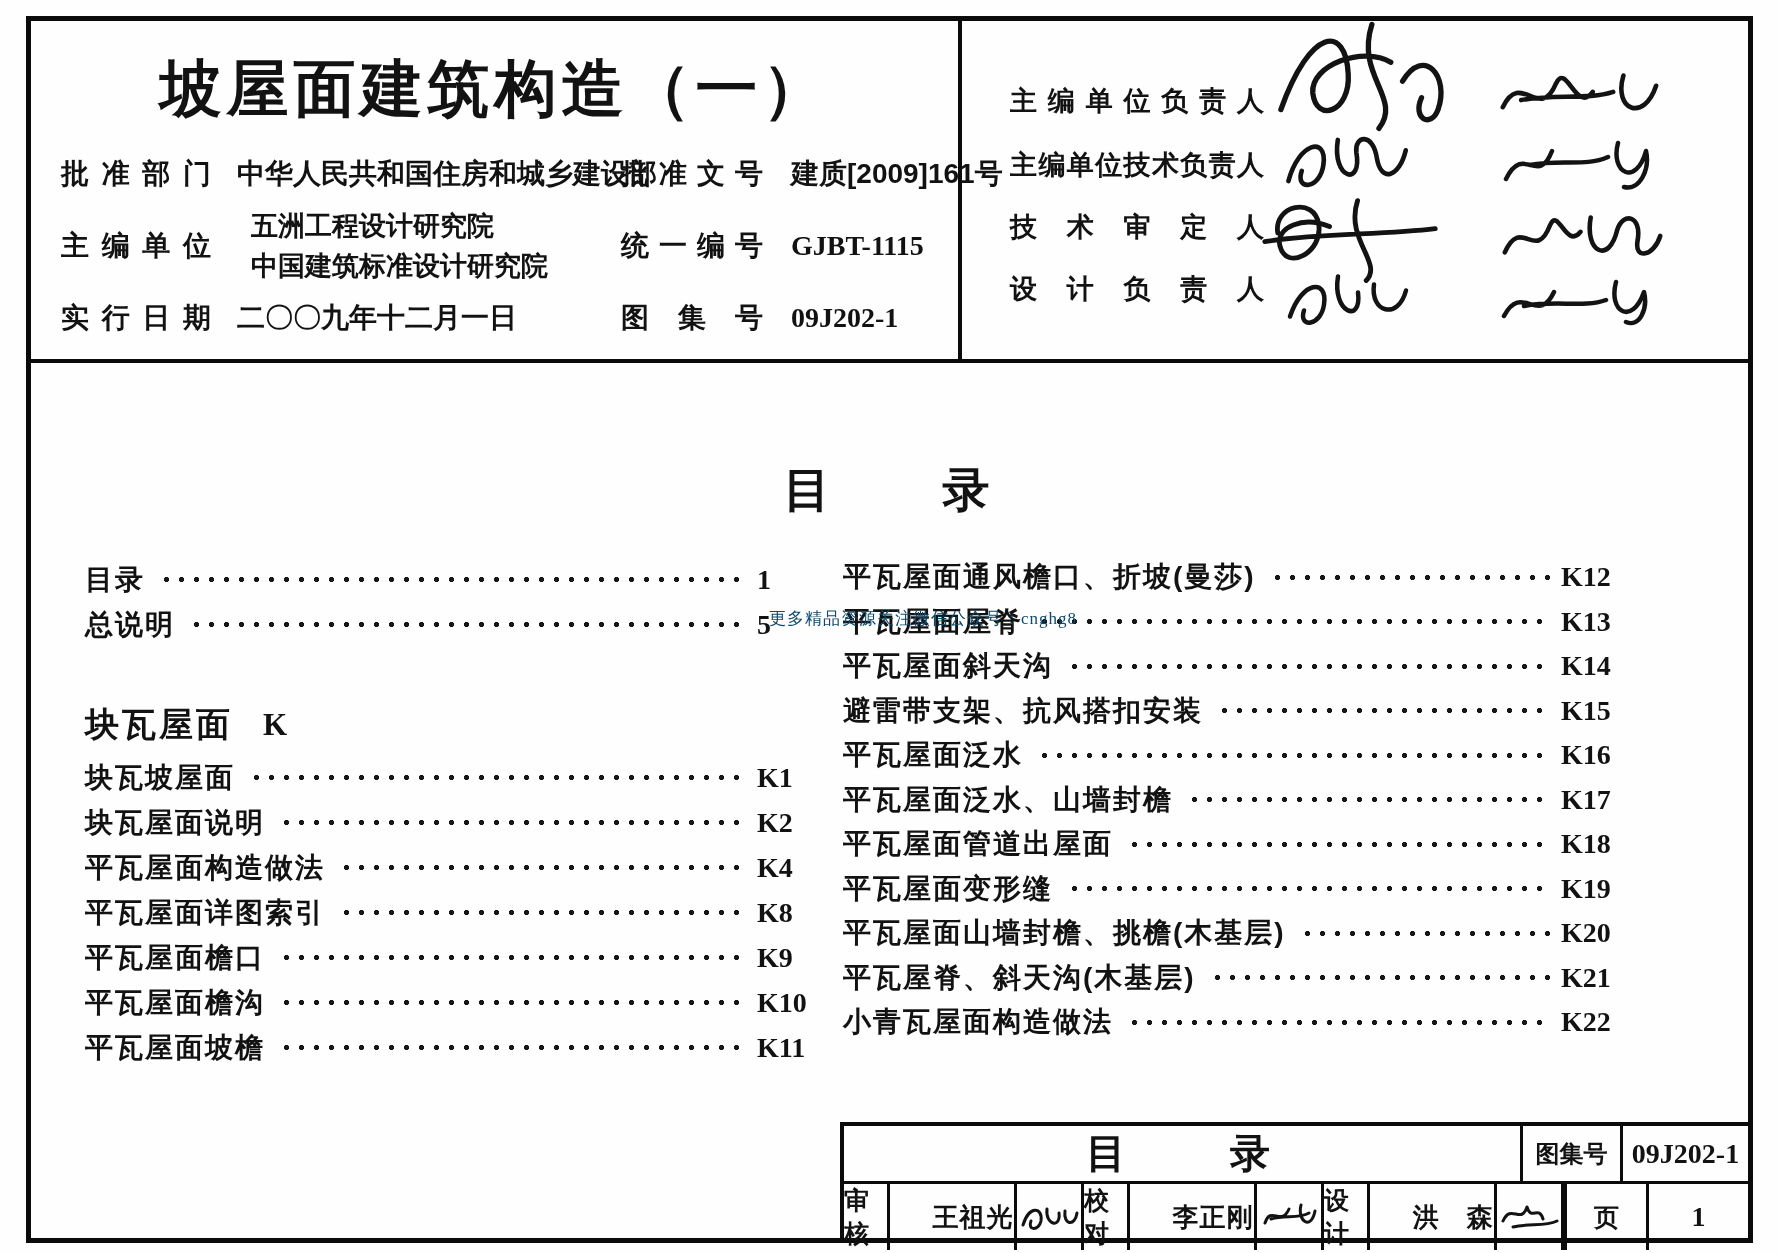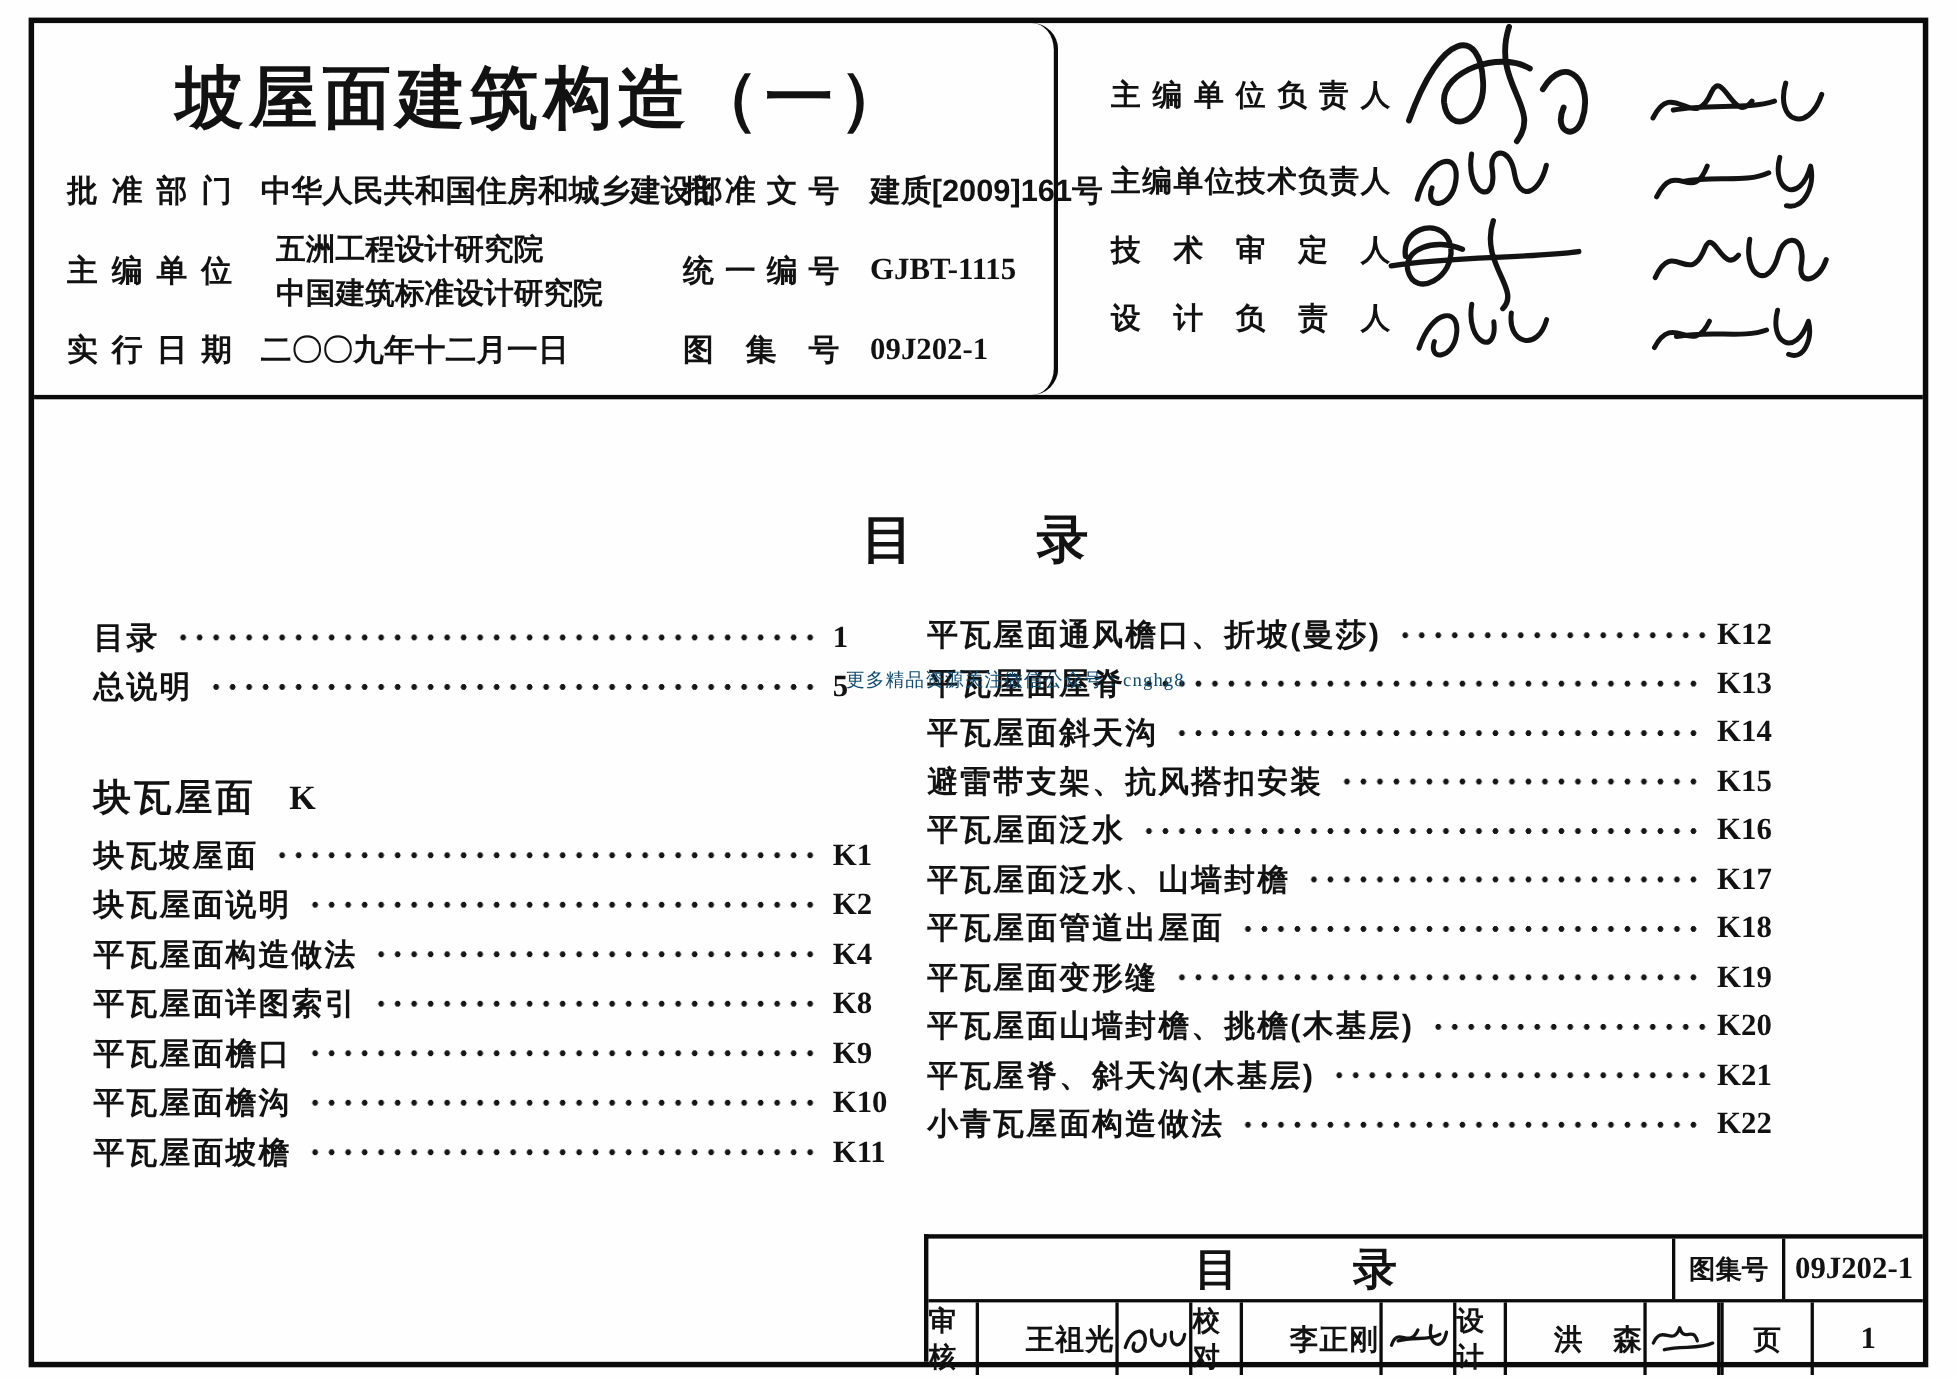--- a/index.html
+++ b/index.html
@@ -2,21 +2,21 @@
 <html><head>
 <meta charset="utf-8">
 <style>
   html,body{margin:0;padding:0;background:#ffffff;}
   .page{position:relative;width:1778px;height:1253px;background:#fefefe;overflow:hidden;
         font-family:"Liberation Sans","DejaVu Sans",sans-serif;color:#121212;}
   .frame{position:absolute;left:26px;top:16px;width:1727px;height:1227px;
          border:5px solid #0b0b0b;box-sizing:border-box;}
   
   .header{position:relative;height:338px;border-bottom:4px solid #0b0b0b;display:flex;}
-  .header-left{position:relative;width:931px;border-right:4px solid #0b0b0b;box-sizing:border-box;border-radius:24px;}
+  .header-left{position:relative;width:931px;border-right:4px solid #0b0b0b;box-sizing:border-box;}
   .doc-title{position:absolute;top:26px;left:0;right:0;text-align:center;
              font-size:62px;font-weight:800;letter-spacing:5px;}
   .info-row{position:absolute;left:30px;right:10px;display:flex;align-items:center;
             font-size:28px;font-weight:600;}
   .i-label{width:150px;text-align:justify;text-align-last:justify;}
   .i-value{margin-left:26px;white-space:nowrap;}
   .i-right{position:absolute;left:560px;top:50%;transform:translateY(-50%);
            display:flex;align-items:center;white-space:nowrap;}
   .i-right .i-rlabel{width:142px;text-align:justify;text-align-last:justify;}
   .i-right .i-rval{margin-left:28px;}
@@ -108,21 +108,21 @@
           <span class="i-label">实行日期</span>
           <span class="i-value">二〇〇九年十二月一日</span>
           <span class="i-right">
             <span class="i-rlabel">图集号</span>
             <span class="i-rval code">09J202-1</span>
           </span>
         </div>
       </div>
 
       <div class="header-right">
-        <span class="sig-label" style="top:47px">主编单位负责人</span>
+        <span class="sig-label" style="top:62px">主编单位负责人</span>
         <span class="sig-label" style="top:126px">主编单位技术负责人</span>
         <span class="sig-label" style="top:250px">设计负责人</span>
         <span class="sig-label" style="top:188px">技术审定人</span>
 
         <span class="sig" style="left:300px;top:-6px;width:215px;height:130px">
           <svg viewBox="0 0 180 110">
               <path d="M15 80 C 40 10, 70 8, 72 50 C 74 82, 45 92, 42 66 C 40 42, 85 26, 108 40 M92 8 C 78 52, 118 70, 98 96 M118 56 C 136 26, 158 52, 148 80 C 142 96, 126 88, 134 70"></path>
             </svg>
         </span>
         <span class="sig" style="left:528px;top:30px;width:185px;height:92px">

